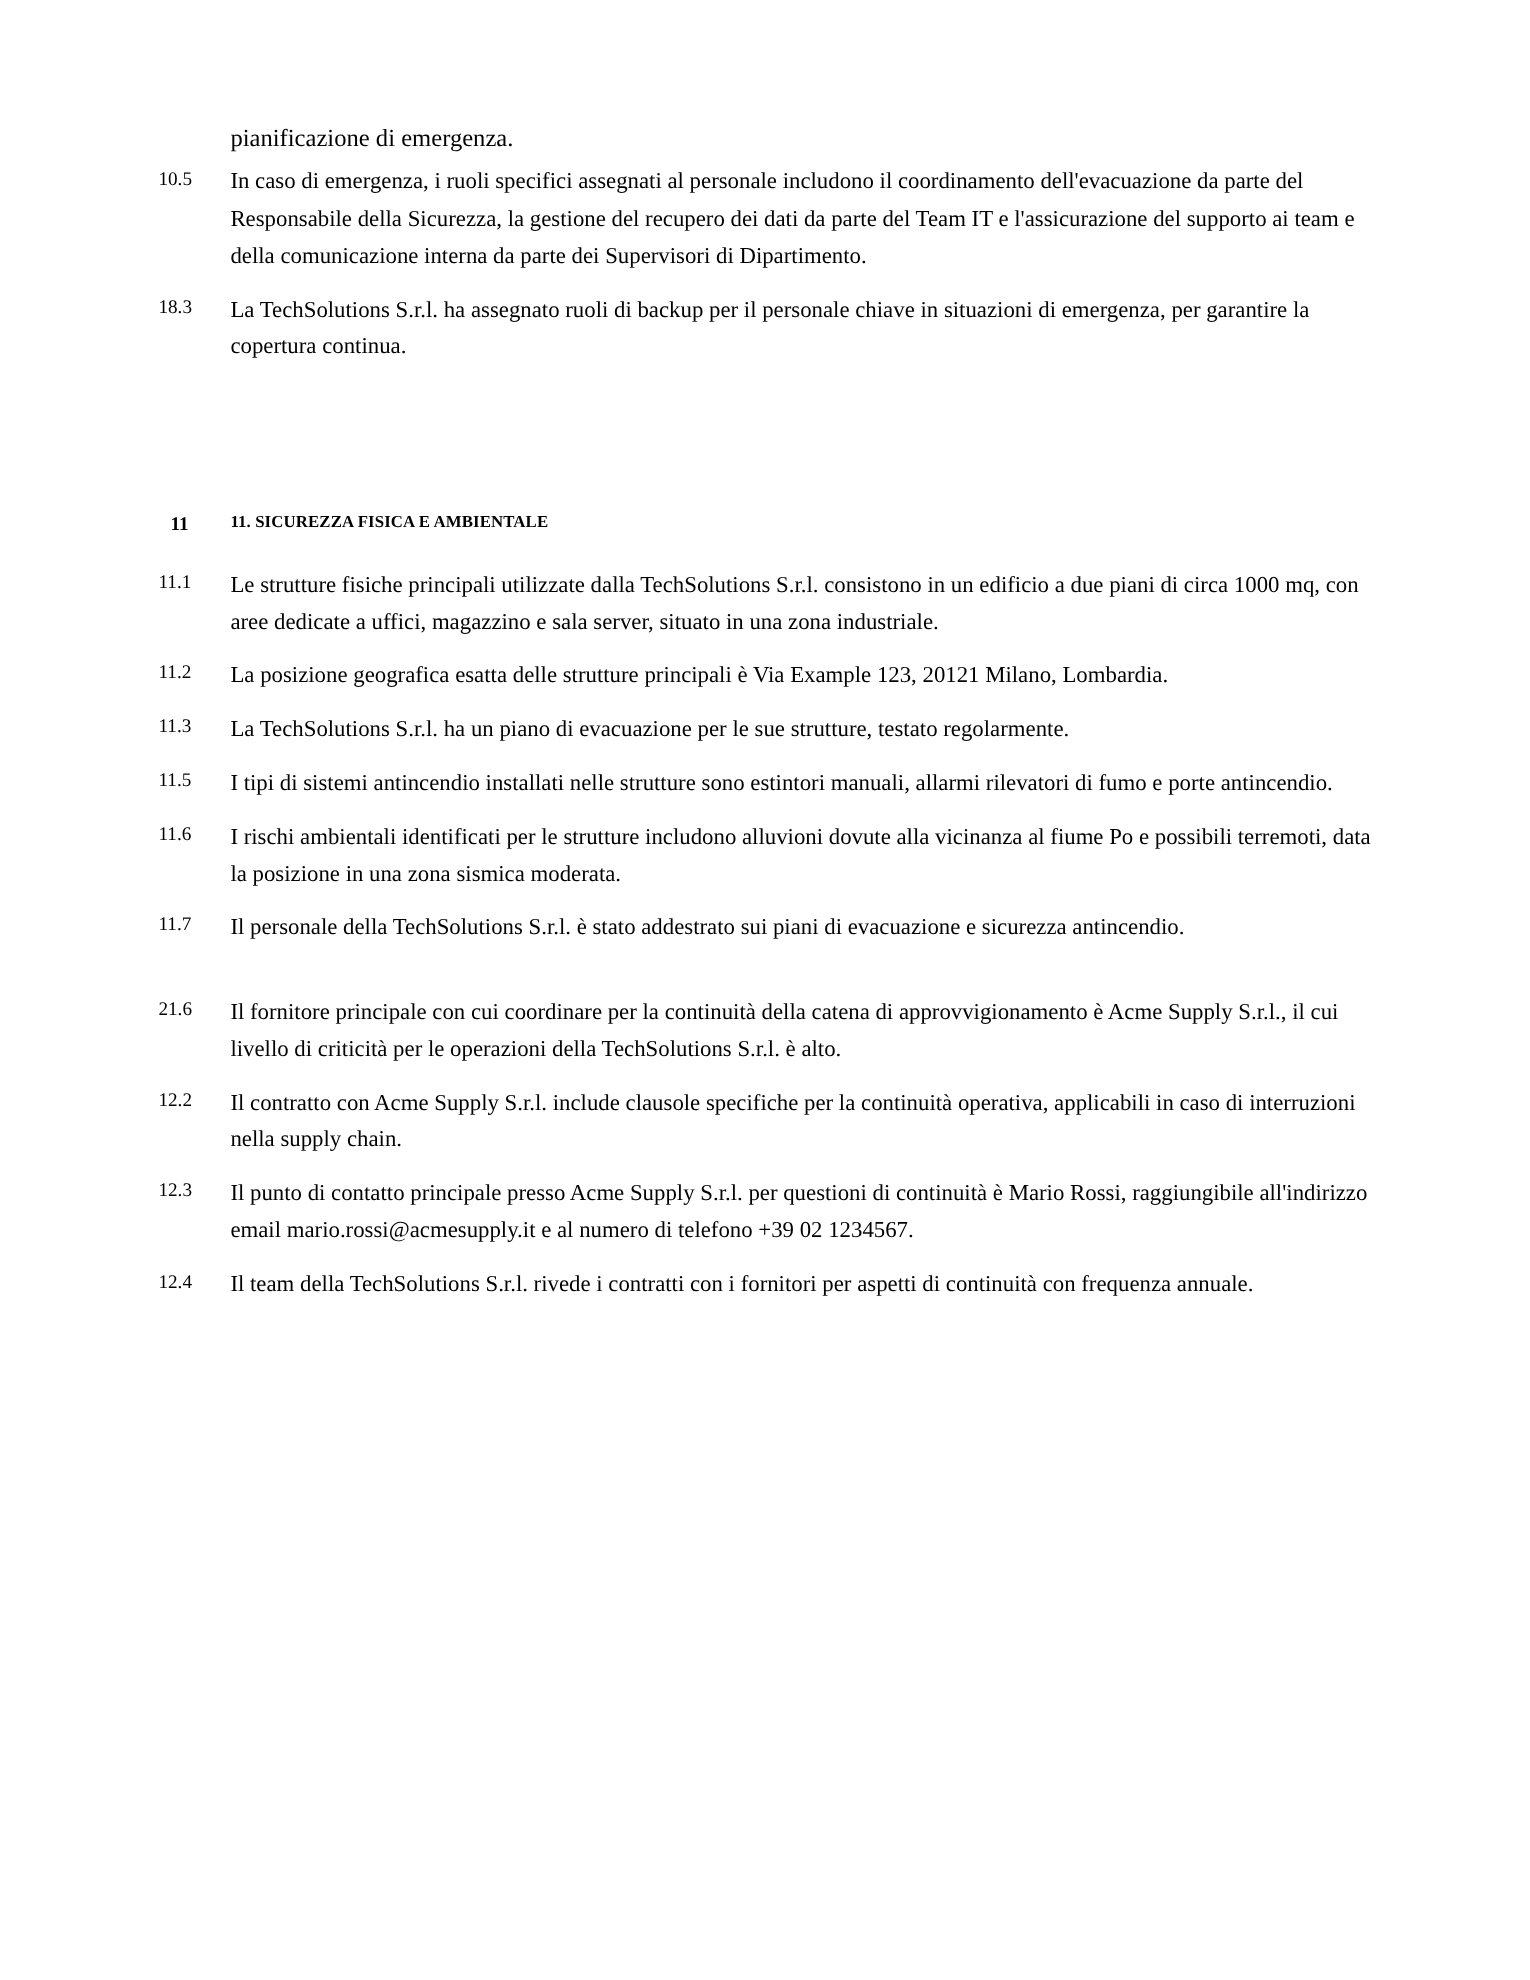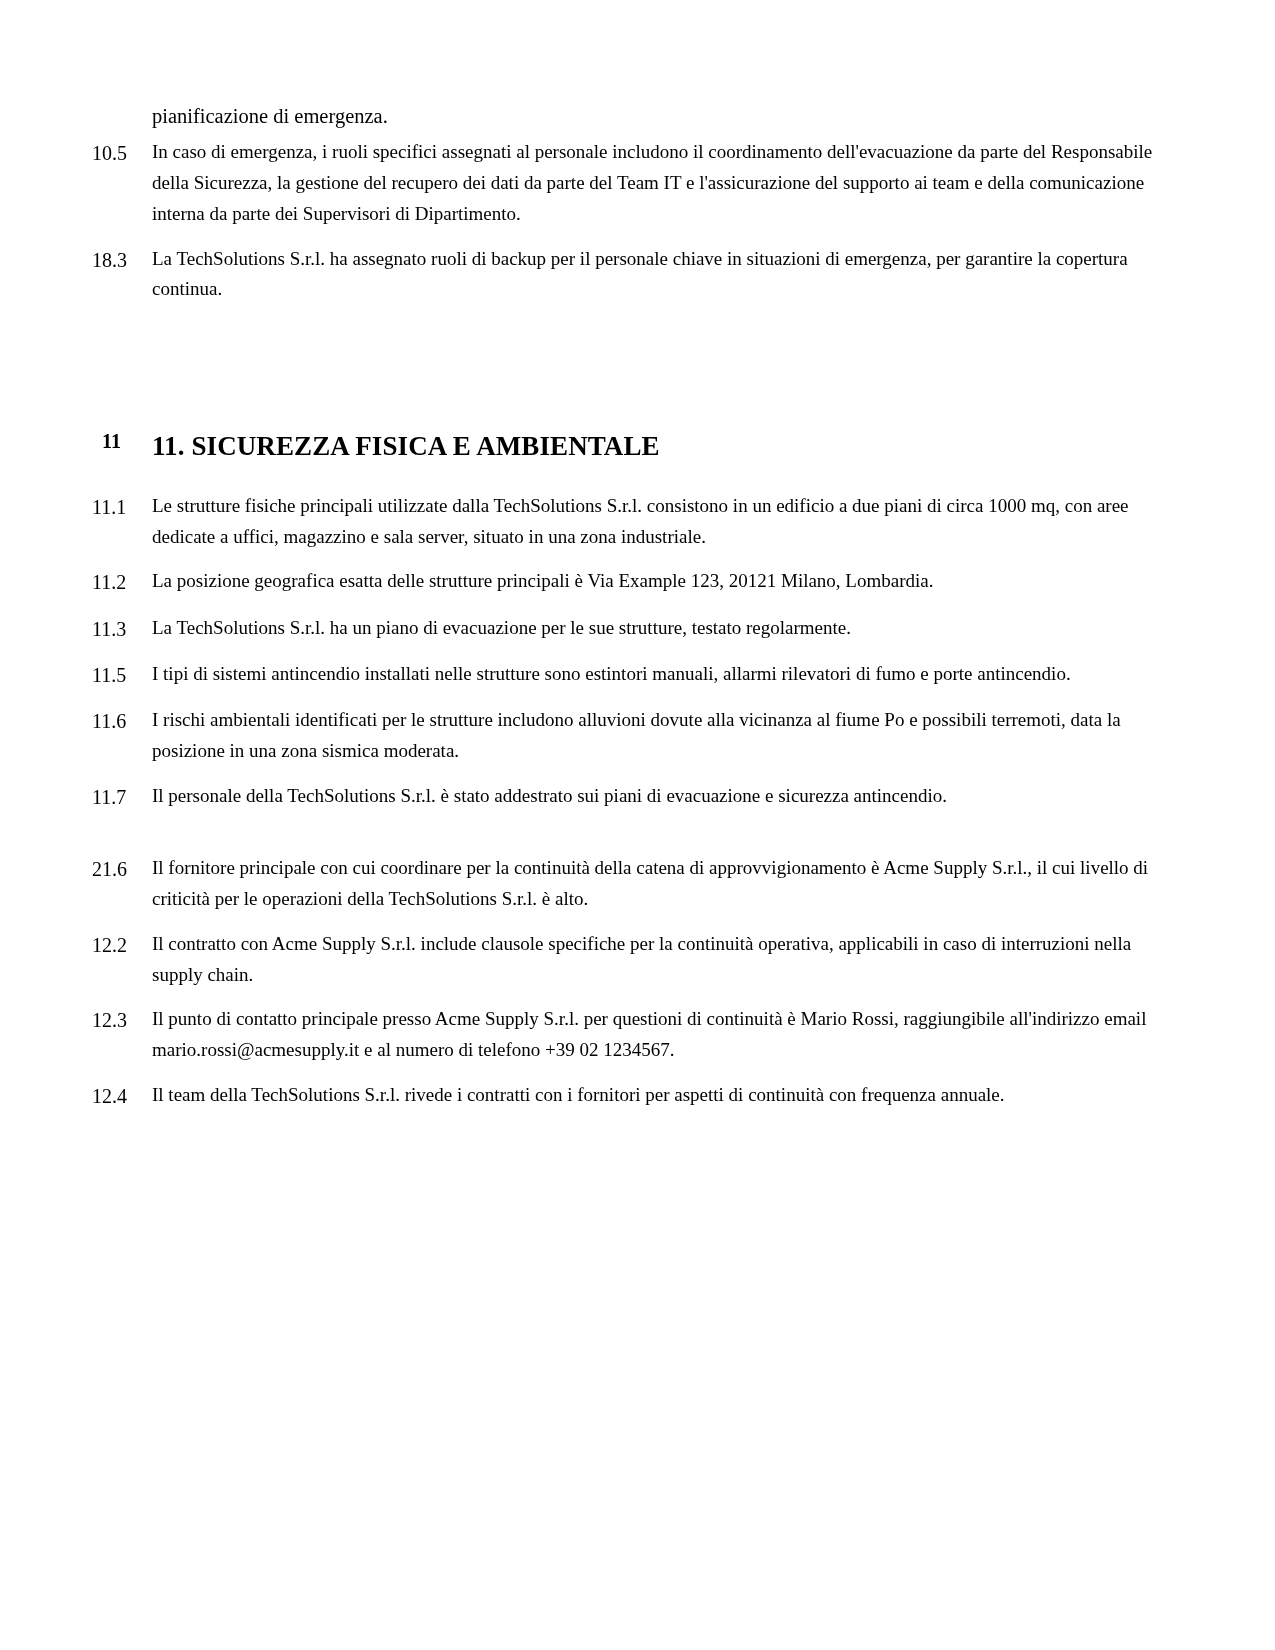--- a/index.html
+++ b/index.html
@@ -8,40 +8,40 @@
     background: #ffffff;
   }
   .page {
     width: 1275px;
     height: 1406px;
     position: relative;
     background: #ffffff;
     font-family: "Liberation Serif", serif;
     color: #000000;
     box-sizing: border-box;
-    padding: 100px 120px 60px 80px;
+    padding: 100px 120px 60px 120px;
   }
   .doc-body {
     width: 100%;
   }
   .continuation {
     margin: 0 0 0 72px;
     font-size: 20.5px;
     line-height: 1.62;
     padding-bottom: 4px;
   }
   .clause {
     display: flex;
     align-items: flex-start;
     margin-bottom: 14px;
   }
   .clause-num {
     width: 72px;
     flex: 0 0 72px;
-    font-size: 20px;
+    font-size: 16px;
     line-height: 1.62;
     text-align: left;
     padding-left: 12px;
     box-sizing: border-box;
   }
   .clause-text {
     flex: 1 1 auto;
     font-size: 19px;
     line-height: 1.62;
     text-align: left;
@@ -51,21 +51,21 @@
     align-items: flex-start;
     margin-top: 80px;
     margin-bottom: 22px;
   }
   .heading .clause-num {
     font-weight: bold;
     padding-left: 22px;
   }
   .heading .clause-text {
     font-weight: bold;
-    font-size: 27px;
+    font-size: 14px;
     letter-spacing: 0.1px;
   }
   .section-gap {
     height: 26px;
   }
 </style>
 </head>
 <body>
 
 <div class="page">

